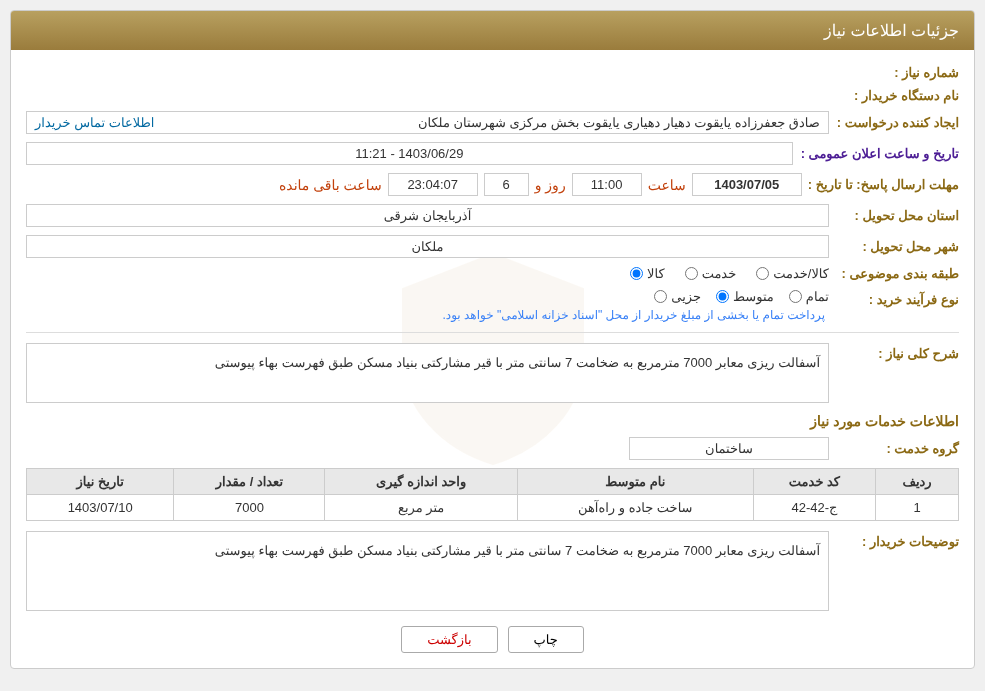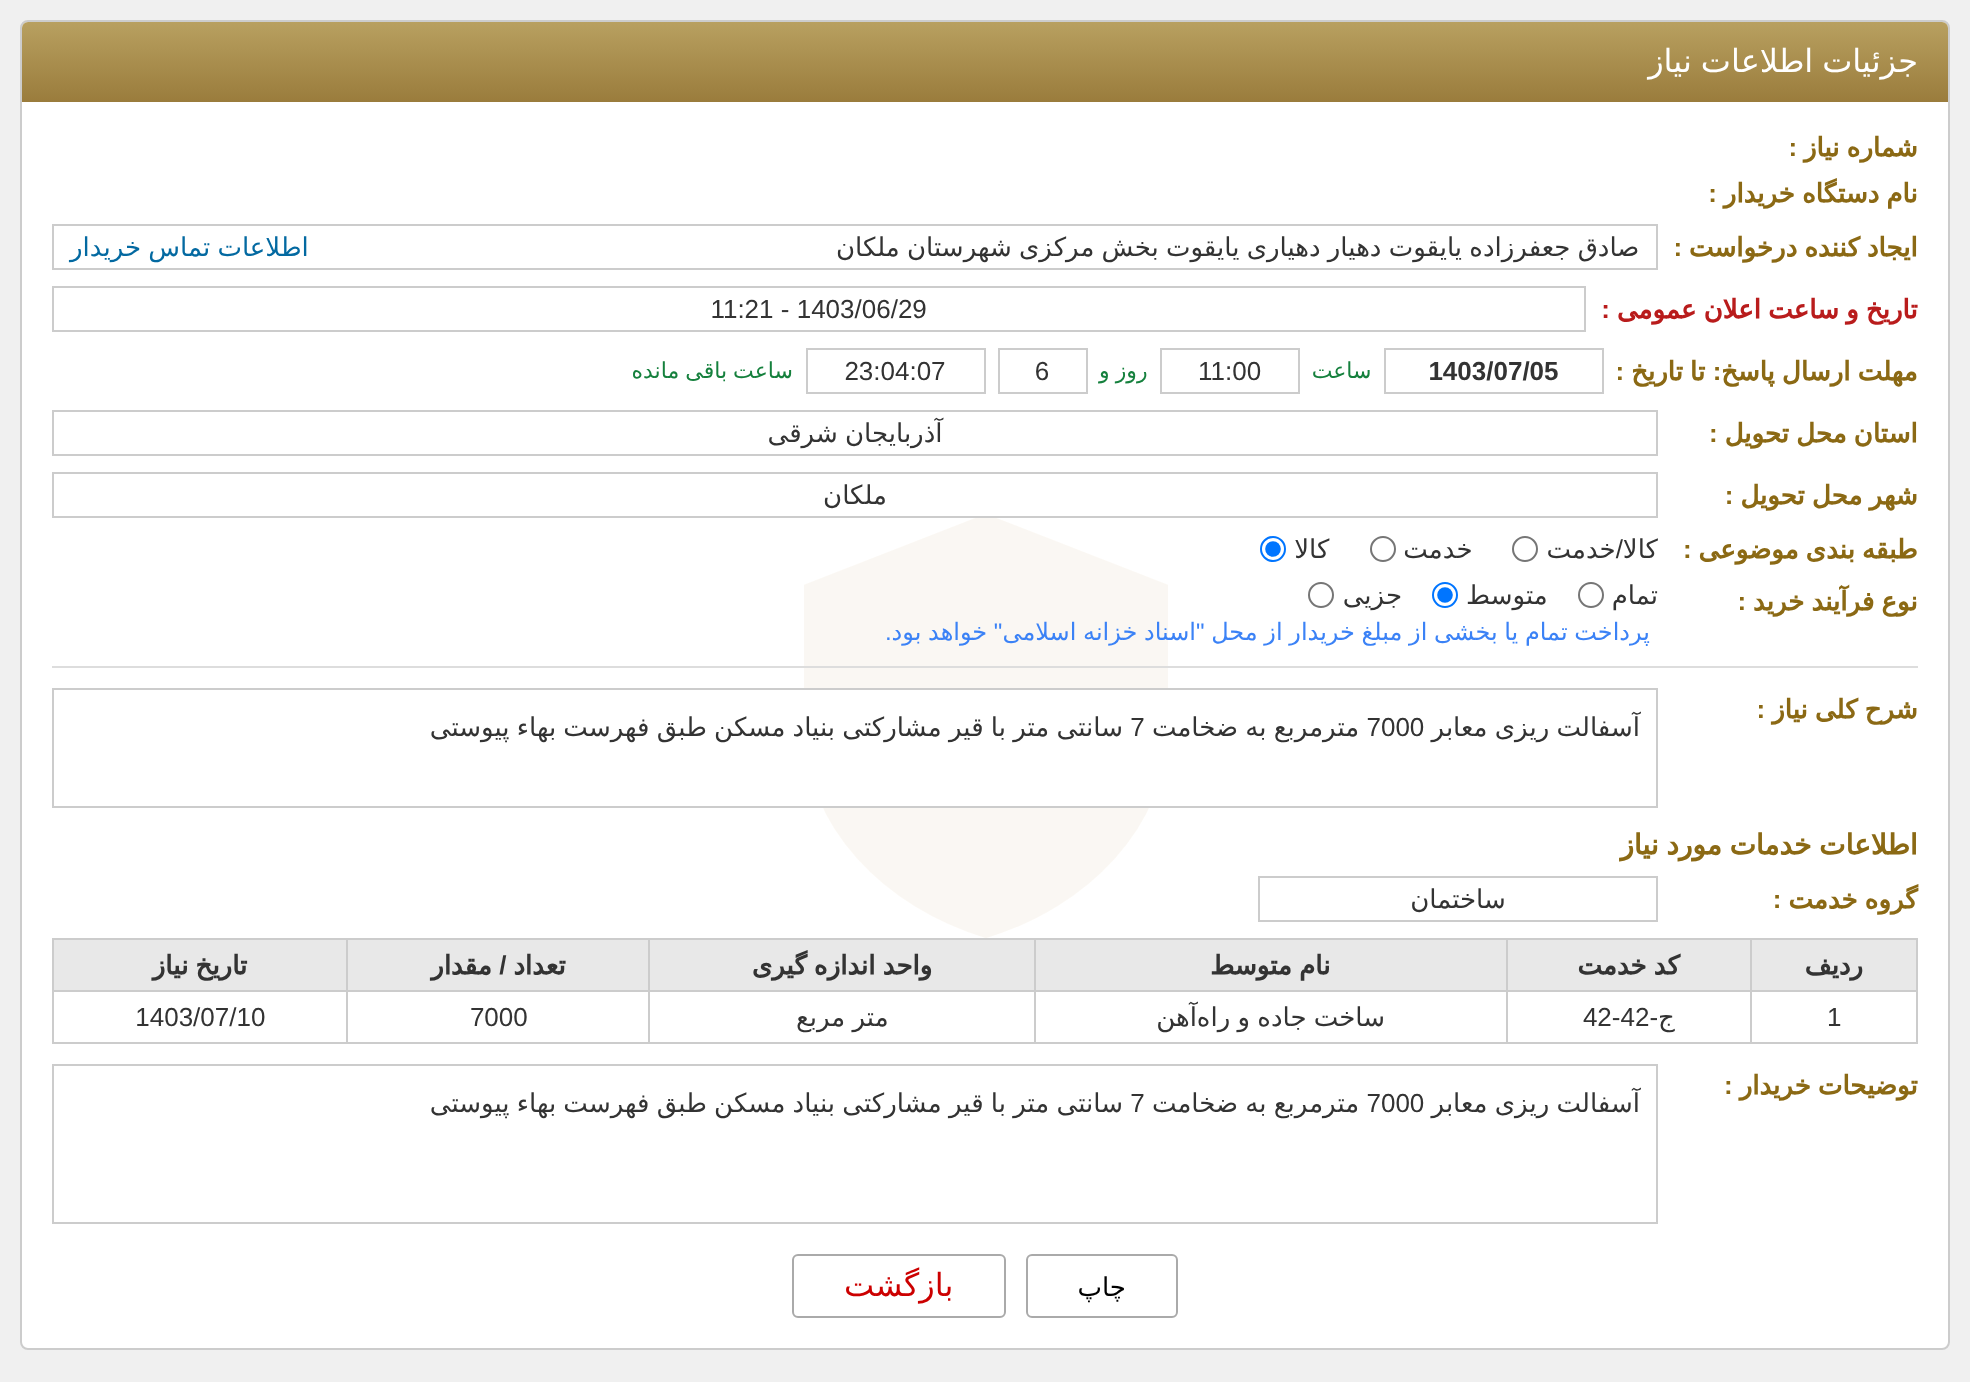--- a/index.html
+++ b/index.html
@@ -54,21 +54,21 @@
       text-align: center;
     }
     .date-announce-row {
       display: flex;
       align-items: center;
       margin-bottom: 8px;
       direction: rtl;
       gap: 8px;
     }
     .date-announce-row .label {
-      color: #b91c1c;
+      color: #4c1d95;
       font-weight: bold;
       white-space: nowrap;
     }
     .date-announce-row .value-box {
       border: 1px solid #ccc;
       padding: 3px 20px;
       background: #fff;
       min-height: 22px;
       flex: 1;
       text-align: center;
@@ -86,22 +86,22 @@
       white-space: nowrap;
     }
     .deadline-row .value-box {
       border: 1px solid #ccc;
       padding: 3px 6px;
       background: #fff;
       min-height: 22px;
       text-align: center;
     }
     .deadline-row .small-label {
-      color: #15803d;
-      font-size: 11px;
+      color: #c2410c;
+      font-size: 14px;
       white-space: nowrap;
     }
     .radio-row {
       display: flex;
       align-items: center;
       margin-bottom: 8px;
       direction: rtl;
     }
     .radio-row .label {
       color: #8b6914;
@@ -239,21 +239,21 @@
       cursor: pointer;
       font-size: 13px;
       font-family: Tahoma, Arial, sans-serif;
       border-radius: 3px;
     }
     .btn-back {
       background: #fff;
       border: 1px solid #aaa;
       padding: 5px 25px;
       cursor: pointer;
-      font-size: 16px;
+      font-size: 13px;
       font-family: Tahoma, Arial, sans-serif;
       border-radius: 3px;
       color: #cc0000;
     }
     .link-blue {
       color: #0369a1;
       text-decoration: none;
       cursor: pointer;
     }
     .watermark-area {

